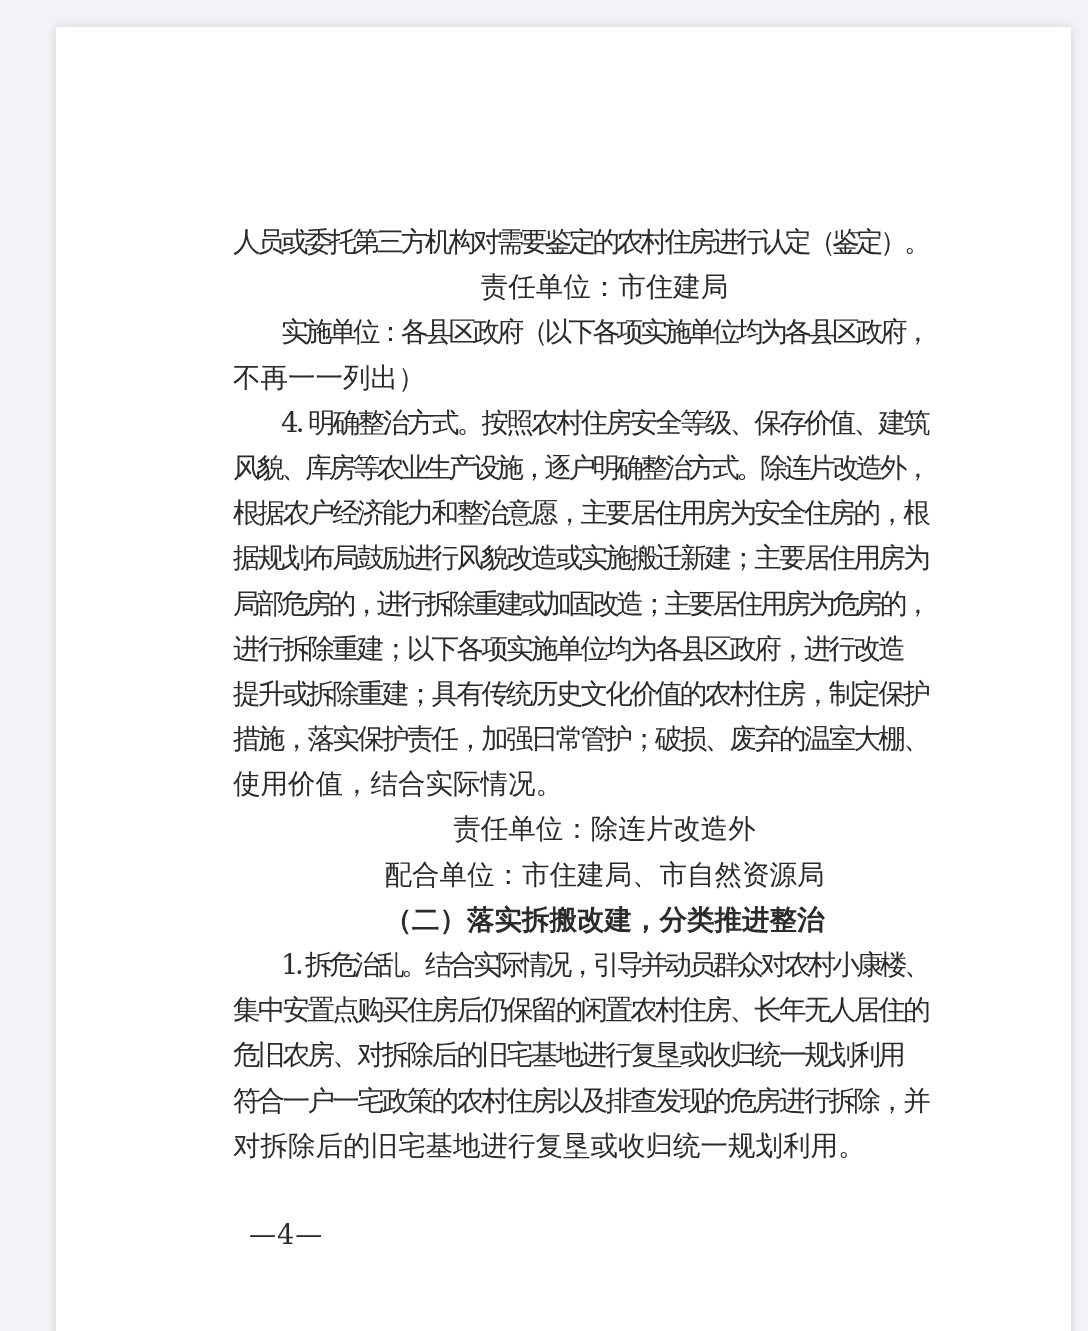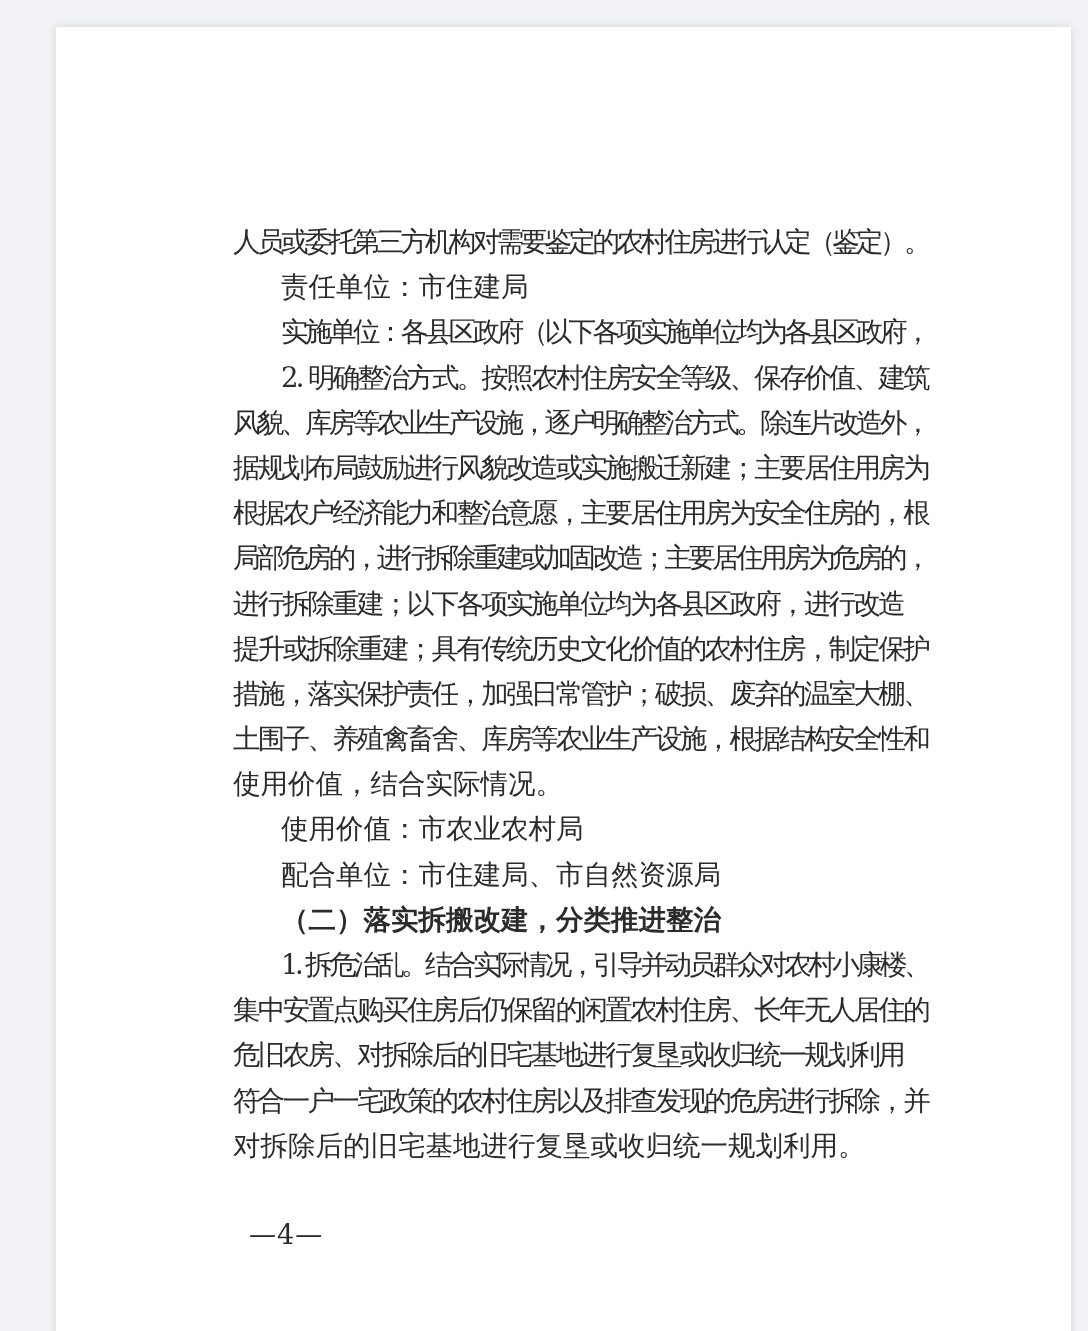--- a/index.html
+++ b/index.html
@@ -39,20 +39,21 @@
     height: 45.2px;
     line-height: 45.2px;
     font-size: 27.5px;
     color: var(--text-color, #2b2b2b);
     white-space: nowrap;
     overflow: visible;
     font-weight: normal;
   }
   .line.indent {
     padding-left: 48px;
+    text-align: center;
   }
   .line.bold {
     font-weight: bold;
   }
   .line span {
     display: inline-block;
   }
   .page-number {
     position: absolute;
     left: 193px;
@@ -64,31 +65,31 @@
 </style>
 </head>
 <body>
 
 <div class="canvas">
   <div class="paper">
     <div class="text-block">
         <div class="line"><span style="letter-spacing: -3.53448px;">人员或委托第三方机构对需要鉴定的农村住房进行认定（鉴定）。</span></div>
         <div class="line indent"><span>责任单位：市住建局</span></div>
         <div class="line indent"><span style="letter-spacing: -3.53704px;">实施单位：各县区政府（以下各项实施单位均为各县区政府，</span></div>
-        <div class="line indent"><span style="letter-spacing: -2.69587px;">2. 明确整治方式。按照农村住房安全等级、保存价值、建筑</span></div>
+        <div class="line"><span>不再一一列出）</span></div>
+        <div class="line indent"><span style="letter-spacing: -2.69587px;">4. 明确整治方式。按照农村住房安全等级、保存价值、建筑</span></div>
         <div class="line"><span style="letter-spacing: -3.53448px;">风貌、库房等农业生产设施，逐户明确整治方式。除连片改造外，</span></div>
+        <div class="line"><span style="letter-spacing: -2.67857px;">根据农户经济能力和整治意愿，主要居住用房为安全住房的，根</span></div>
         <div class="line"><span style="letter-spacing: -2.67857px;">据规划布局鼓励进行风貌改造或实施搬迁新建；主要居住用房为</span></div>
-        <div class="line"><span style="letter-spacing: -2.67857px;">根据农户经济能力和整治意愿，主要居住用房为安全住房的，根</span></div>
         <div class="line"><span style="letter-spacing: -3.53448px; text-align: right;">局部危房的，进行拆除重建或加固改造；主要居住用房为危房的，</span></div>
         <div class="line"><span style="letter-spacing: -2.67857px;">进行拆除重建；以下各项实施单位均为各县区政府，进行改造</span></div>
         <div class="line"><span style="letter-spacing: -2.67857px;">提升或拆除重建；具有传统历史文化价值的农村住房，制定保护</span></div>
         <div class="line"><span style="letter-spacing: -2.67857px;">措施，落实保护责任，加强日常管护；破损、废弃的温室大棚、</span></div>
-        <div class="line"><span style="letter-spacing: -2.67857px;">土围子、养殖禽畜舍、库房等农业生产设施，根据结构安全性和</span></div>
         <div class="line"><span>使用价值，结合实际情况。</span></div>
-        <div class="line indent"><span>使用价值：市农业农村局</span></div>
+        <div class="line indent"><span>责任单位：除连片改造外</span></div>
         <div class="line indent"><span>配合单位：市住建局、市自然资源局</span></div>
         <div class="line indent bold"><span>（二）落实拆搬改建，分类推进整治</span></div>
         <div class="line indent"><span style="letter-spacing: -3.55119px;">1. 拆危治乱。结合实际情况，引导并动员群众对农村小康楼、</span></div>
         <div class="line"><span style="letter-spacing: -2.67857px;">集中安置点购买住房后仍保留的闲置农村住房、长年无人居住的</span></div>
         <div class="line"><span style="letter-spacing: -2.67857px;">危旧农房、对拆除后的旧宅基地进行复垦或收归统一规划利用</span></div>
         <div class="line"><span style="letter-spacing: -2.67857px;">符合一户一宅政策的农村住房以及排查发现的危房进行拆除，并</span></div>
         <div class="line"><span>对拆除后的旧宅基地进行复垦或收归统一规划利用。</span></div>
       </div>
     <div class="page-number">—4—</div>
   </div>

